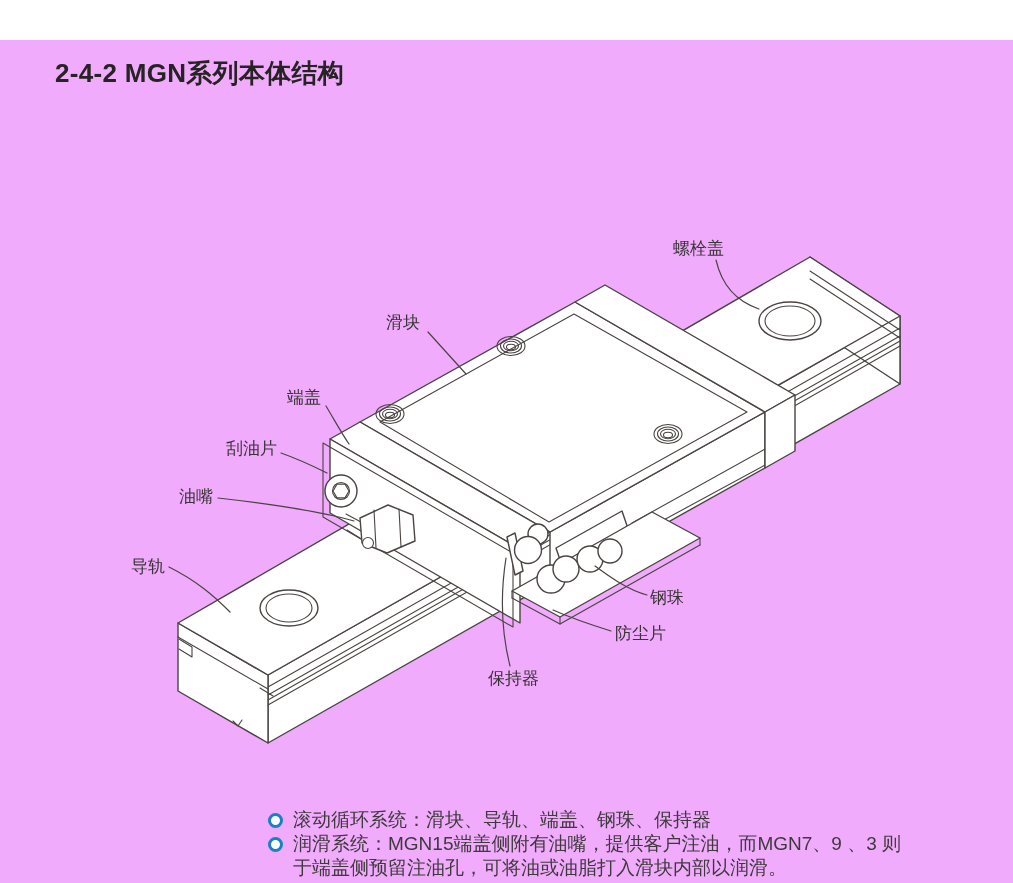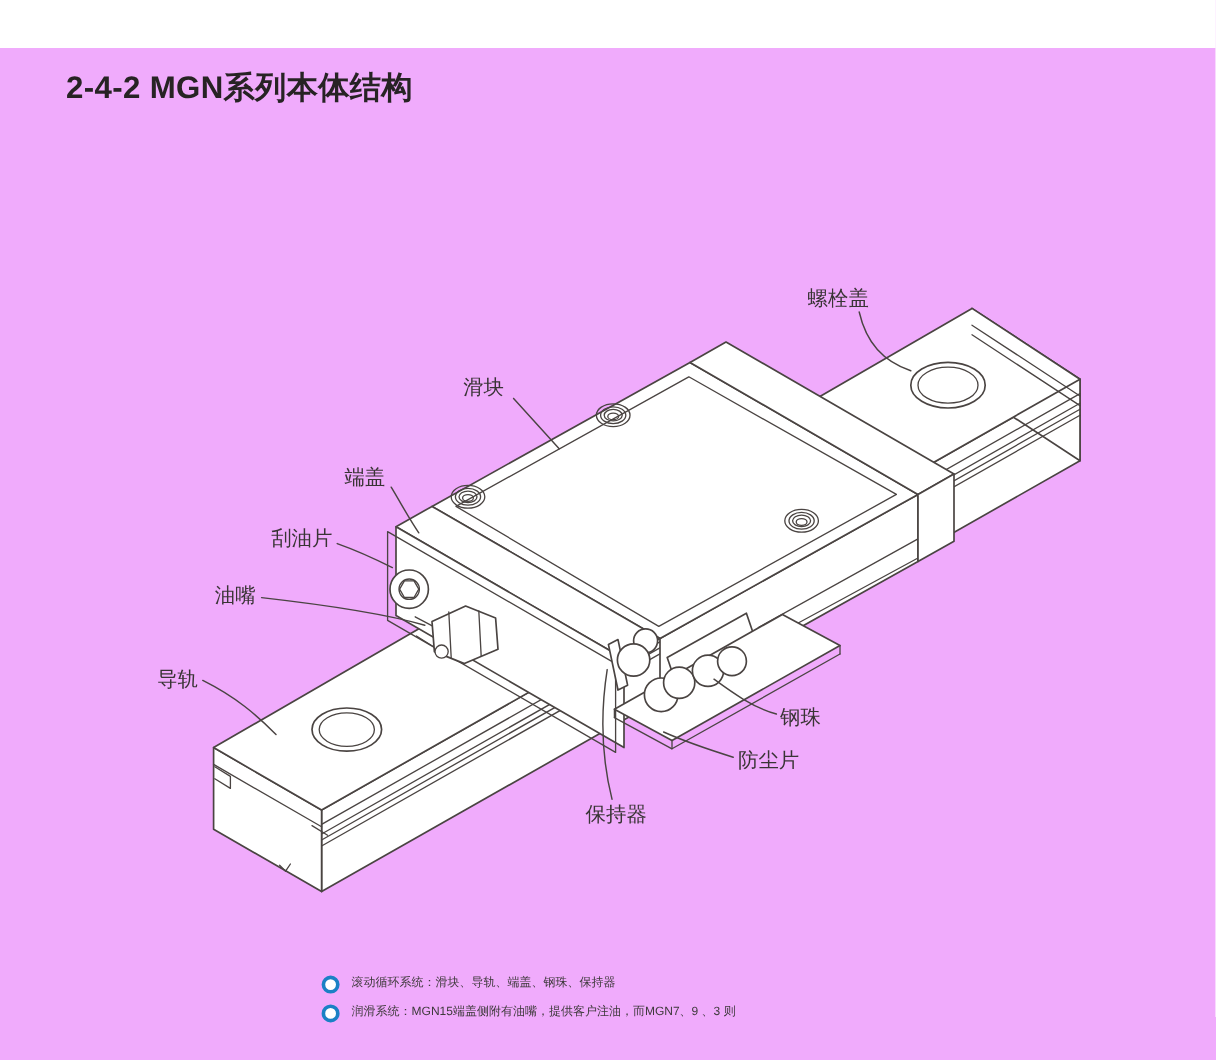--- a/index.html
+++ b/index.html
@@ -13,21 +13,21 @@
     font-size:26px;font-weight:bold;color:#272324;letter-spacing:0.3px;
     white-space:nowrap;
   }
   .diagram-svg{position:absolute;left:0;top:0;}
   .diagram-svg text{
     font-family:"Liberation Sans","DejaVu Sans",sans-serif;
     font-size:17px;font-weight:500;fill:#393435;
   }
   .notes{
     position:absolute;left:268px;top:768px;width:560px;
-    font-size:10px;line-height:24px;color:#3e3a3b;
+    font-size:19px;line-height:24px;color:#3e3a3b;
   }
   .note{display:flex;align-items:flex-start;}
   .bullet{
     flex:0 0 auto;width:9px;height:9px;border:3px solid #1b80c5;
     border-radius:50%;margin:5px 10px 0 0;background:#fff;
   }
   .note-text{white-space:nowrap;}
 </style>
 </head>
 <body>
@@ -171,17 +171,18 @@
     <div class="note">
       <span class="bullet"></span>
       <div class="note-text">
         <div>滚动循环系统：滑块、导轨、端盖、钢珠、保持器</div>
       </div>
     </div>
     <div class="note">
       <span class="bullet"></span>
       <div class="note-text">
         <div>润滑系统：MGN15端盖侧附有油嘴，提供客户注油，而MGN7、9 、3 则</div>
+        <div>于端盖侧预留注油孔，可将油或油脂打入滑块内部以润滑。</div>
       </div>
     </div>
   </div>
 
 </div>
 
 </body></html>

